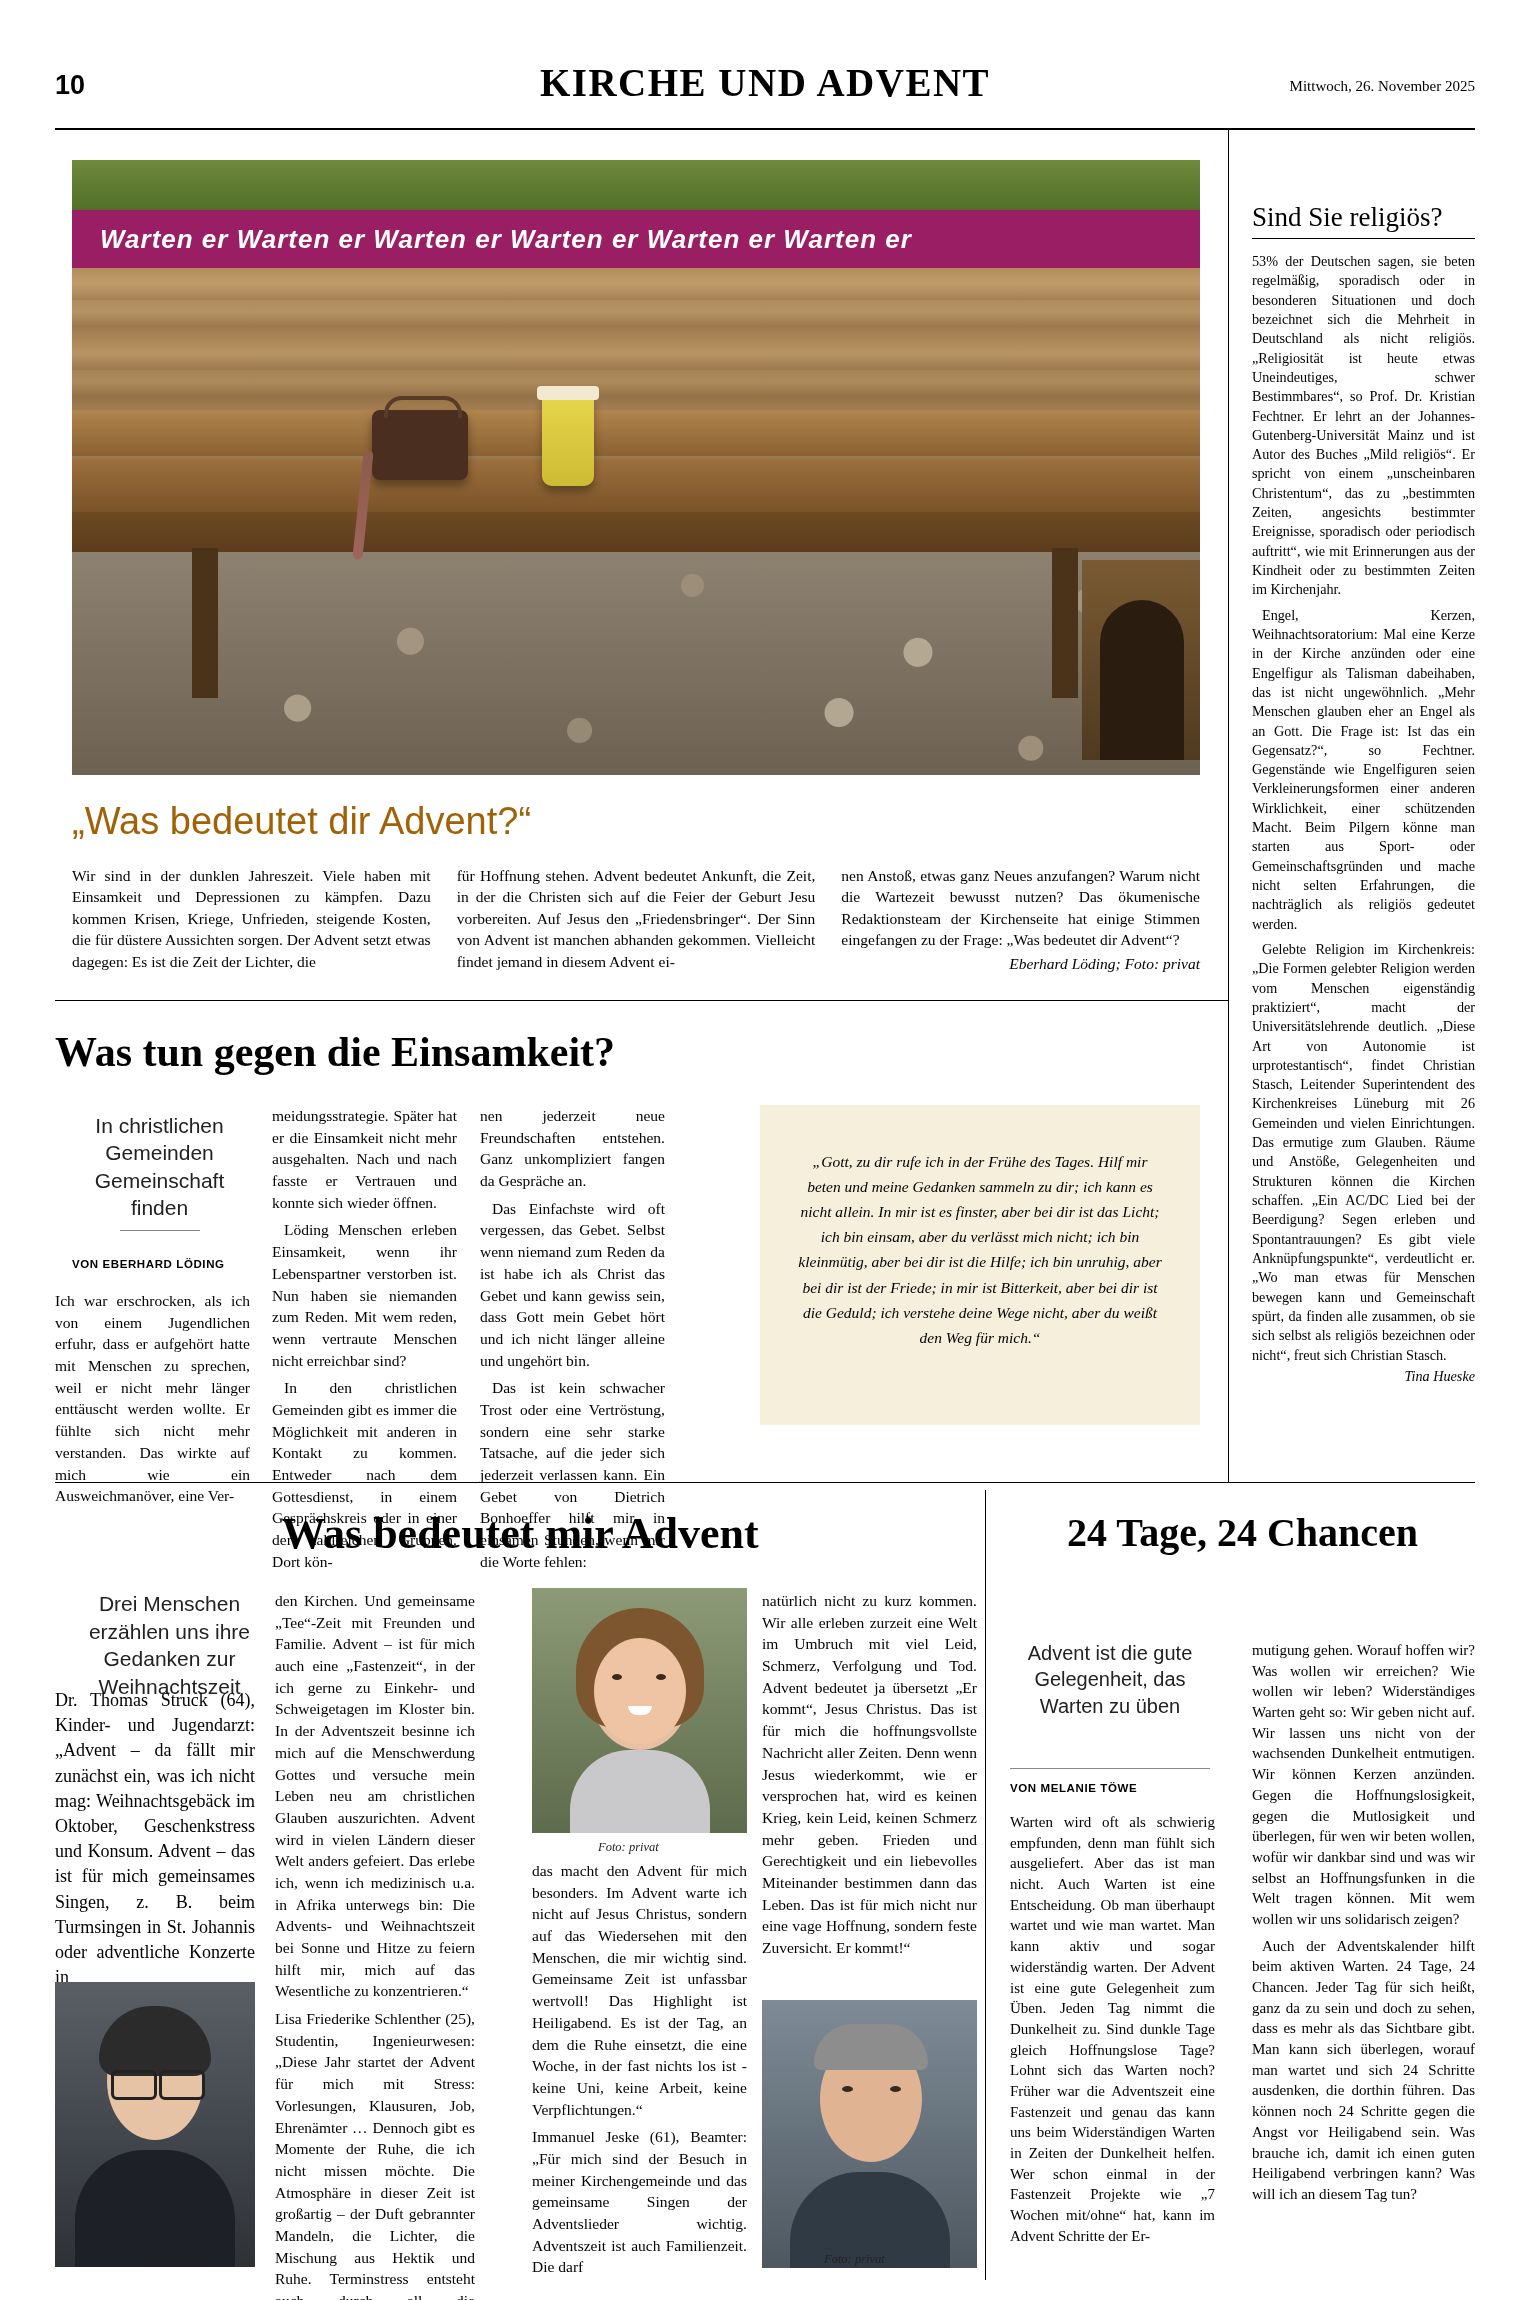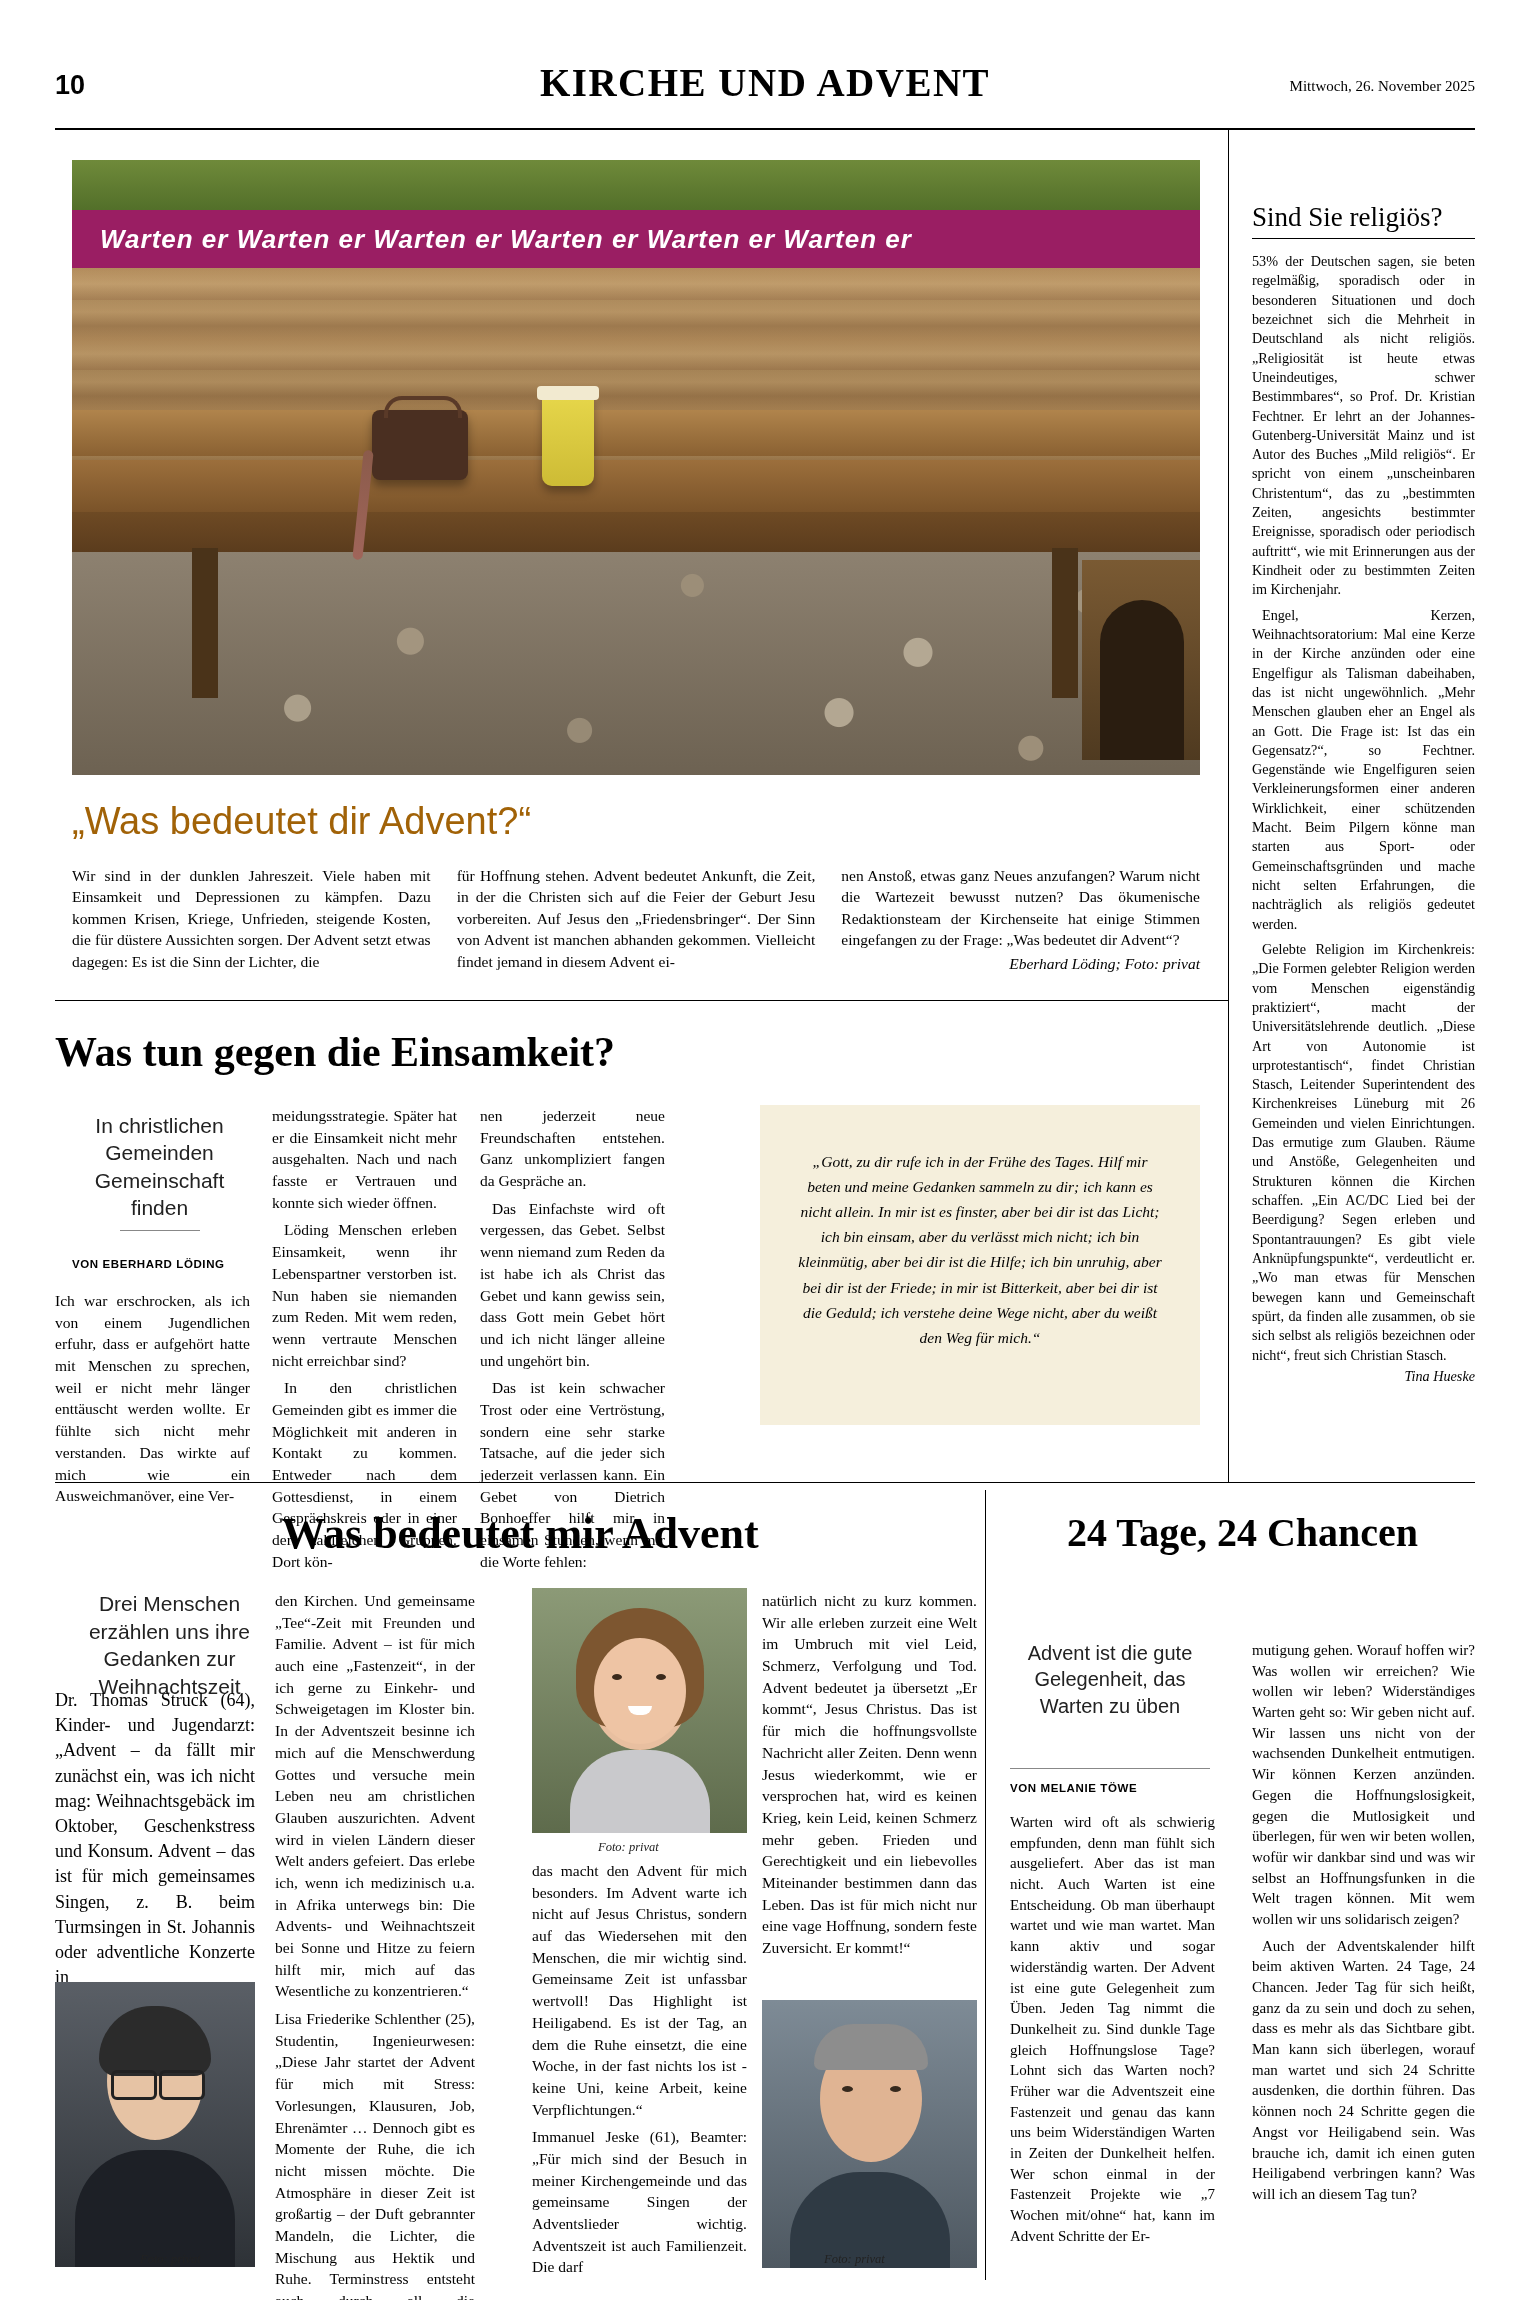--- a/index.html
+++ b/index.html
@@ -127,21 +127,21 @@
       </div>
     <div class="leg-l"></div>
     <div class="leg-r"></div>
     <div class="arch"></div>
   </div>
 
   <div class="headline-main">„Was bedeutet dir Advent?“</div>
 
   <div class="lead">
     <div class="cols">
-      <p style="margin:0 0 8px 0">Wir sind in der dunklen Jahreszeit. Viele haben mit Einsamkeit und Depressionen zu kämpfen. Dazu kommen Krisen, Kriege, Unfrieden, steigende Kosten, die für düstere Aussichten sorgen. Der Advent setzt etwas dagegen: Es ist die Sinn der Lichter, die</p>
+      <p style="margin:0 0 8px 0">Wir sind in der dunklen Jahreszeit. Viele haben mit Einsamkeit und Depressionen zu kämpfen. Dazu kommen Krisen, Kriege, Unfrieden, steigende Kosten, die für düstere Aussichten sorgen. Der Advent setzt etwas dagegen: Es ist die Zeit der Lichter, die</p>
       <p style="margin:0 0 8px 0">für Hoffnung stehen. Advent bedeutet Ankunft, die Zeit, in der die Christen sich auf die Feier der Geburt Jesu vorbereiten. Auf Jesus den „Friedensbringer“. Der Sinn von Advent ist manchen abhanden gekommen. Vielleicht findet jemand in diesem Advent ei-</p>
       <p style="margin:0 0 2px 0">nen Anstoß, etwas ganz Neues anzufangen? Warum nicht die Wartezeit bewusst nutzen? Das ökumenische Redaktionsteam der Kirchenseite hat einige Stimmen eingefangen zu der Frage: „Was bedeutet dir Advent“?</p>
       <span class="sig">Eberhard Löding; Foto: privat</span>
     </div>
   </div>
 
   <div class="rule-s1"></div>
   <div class="h-einsam">Was tun gegen die Einsamkeit?</div>
   <div class="s1-kicker">In christlichen Gemeinden Gemeinschaft finden</div>
   <div class="s1-kicker-rule"></div>

